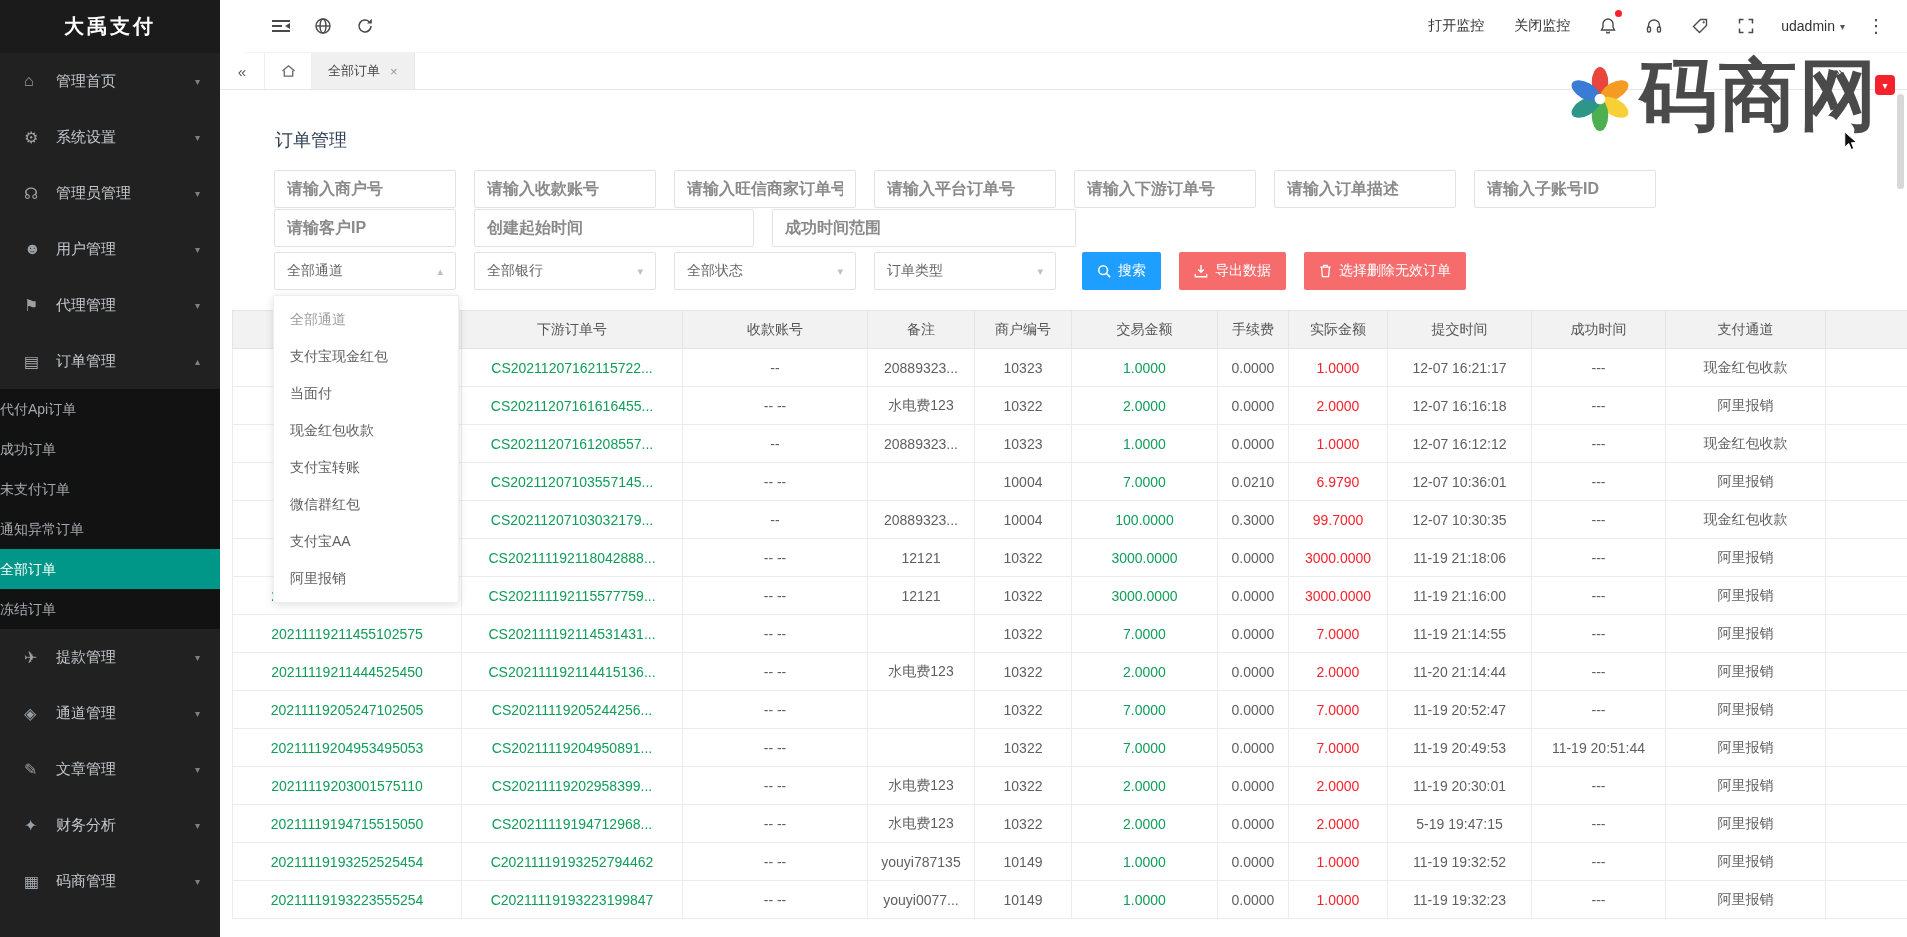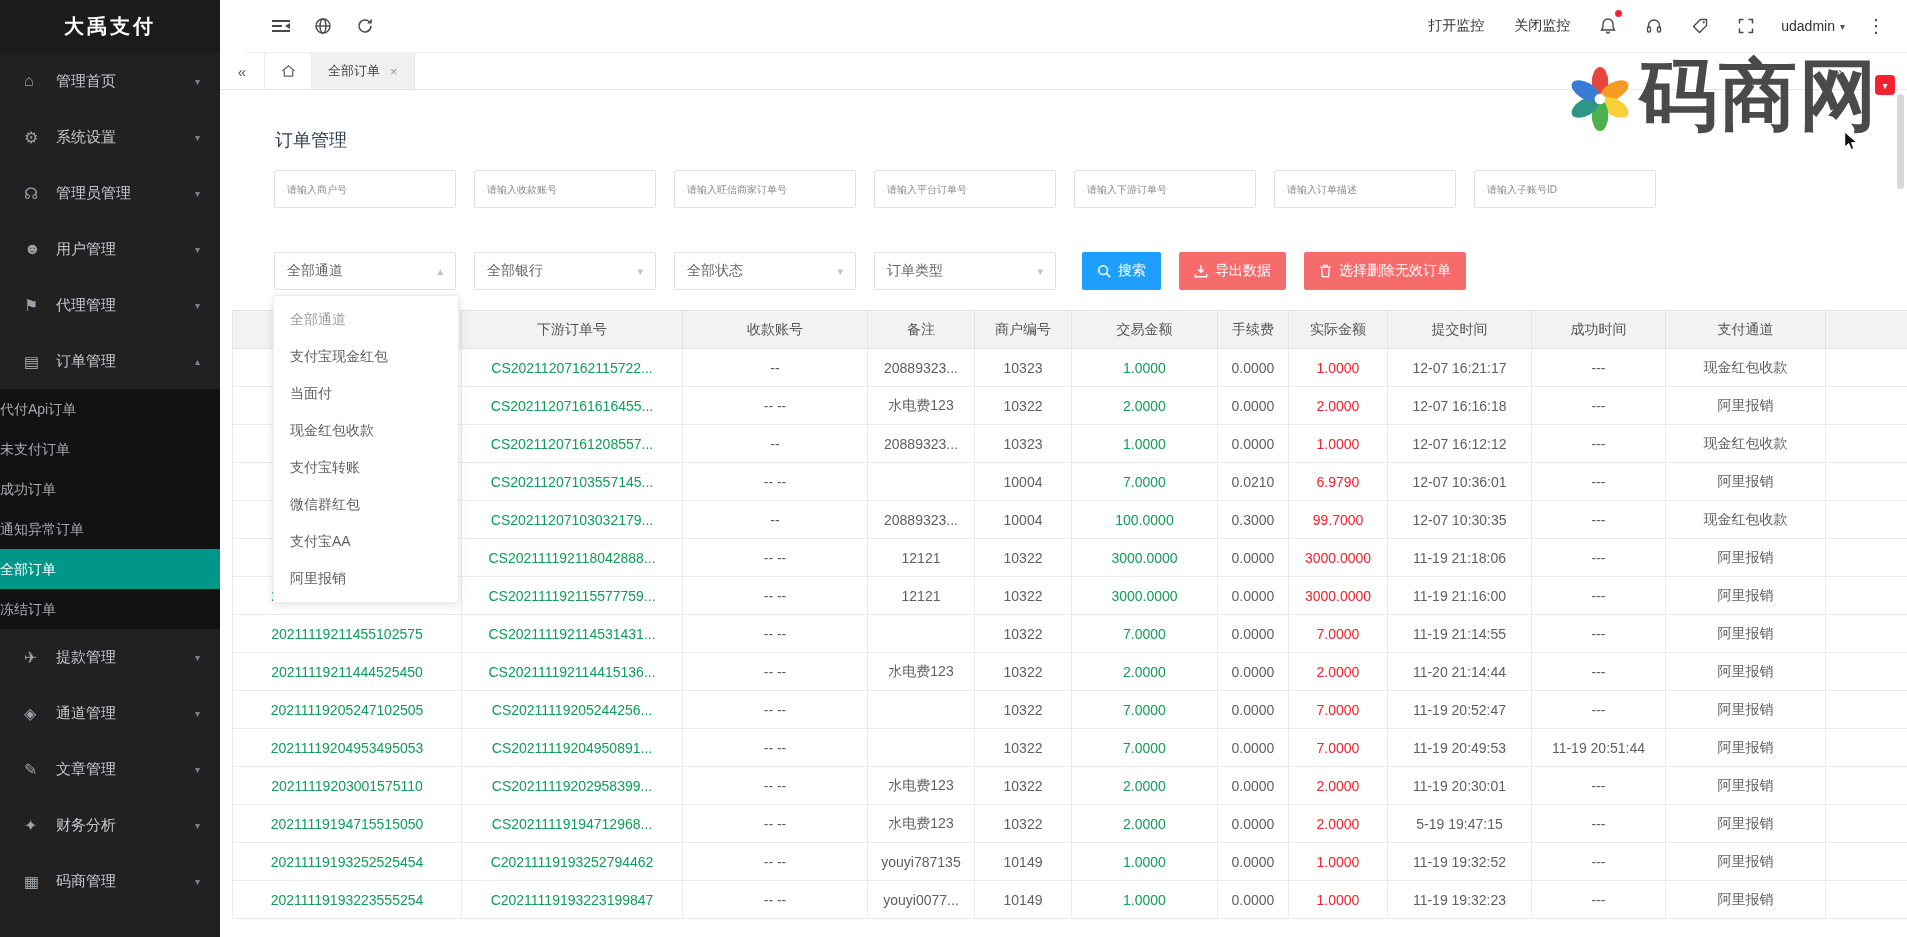--- a/index.html
+++ b/index.html
@@ -56,22 +56,22 @@
                 display:flex; align-items:center; justify-content:center; cursor:pointer; }
 
   .content { flex:1; position:relative; background:#fff; overflow:hidden; }
 
   .page-title { position:absolute; left:55px; top:38px; font-size:18px; color:#2f4056;
                 font-weight:500; }
 
   .frow { position:absolute; left:54px; display:flex; gap:18px; align-items:center; }
   #row1 { top:80px; } #row2 { top:119px; } #row3 { top:162px; }
   .f-input { width:182px; height:38px; border:1px solid #e2e2e2; border-radius:2px;
-             padding:0 12px; font-size:10px; color:#4c1d95; background:#fff; outline:none;
-             font-family:inherit; }
+             padding:0 12px; font-size:16px; color:#4c1d95; background:#fff; outline:none;
+             font-family:inherit;font-weight:bold; }
   .f-input::placeholder { color:#8a8a8a; opacity:1; }
   .f-select { width:182px; height:38px; border:1px solid #e2e2e2; border-radius:2px;
               display:flex; align-items:center; padding:0 12px; color:#666; background:#fff;
               cursor:pointer; }
   .sel-caret { margin-left:auto; color:#bfbfbf; font-size:11px; }
   .btn { height:38px; border:none; border-radius:2px; color:#fff; font-size:14px;
          display:flex; align-items:center; gap:7px; padding:0 15px; cursor:pointer;
          font-family:inherit; white-space:nowrap; }
   .btn-search { background:#1e9fff; margin-left:8px; }
   .btn-pink   { background:#f66c6c; }
@@ -134,22 +134,22 @@
           <span class="si-label">代理管理</span>
           <span class="si-caret">▾</span>
         </div>
         <div class="side-item">
           <span class="si-icon">▤</span>
           <span class="si-label">订单管理</span>
           <span class="si-caret">▴</span>
         </div>
         <div class="side-sub">
           <div class="side-subitem">代付Api订单</div>
+          <div class="side-subitem">成功订单</div>
           <div class="side-subitem">未支付订单</div>
-          <div class="side-subitem">成功订单</div>
           <div class="side-subitem">通知异常订单</div>
           <div class="side-subitem active">全部订单</div>
           <div class="side-subitem">冻结订单</div>
         </div>
         <div class="side-item">
           <span class="si-icon">✈</span>
           <span class="si-label">提款管理</span>
           <span class="si-caret">▾</span>
         </div>
         <div class="side-item">
@@ -256,20 +256,25 @@
       <div class="page-title">订单管理</div>
 
       <div class="frow" id="row1">
           <input class="f-input" placeholder="请输入商户号" style="">
           <input class="f-input" placeholder="请输入收款账号" style="">
           <input class="f-input" placeholder="请输入旺信商家订单号" style="">
           <input class="f-input" placeholder="请输入平台订单号" style="">
           <input class="f-input" placeholder="请输入下游订单号" style="">
           <input class="f-input" placeholder="请输入订单描述" style="">
           <input class="f-input" placeholder="请输入子账号ID" style="">
+        </div>
+      <div class="frow" id="row2">
+          <input class="f-input" placeholder="请输客户IP" style="width: 182px;">
+          <input class="f-input" placeholder="创建起始时间" style="width: 280px;">
+          <input class="f-input" placeholder="成功时间范围" style="width: 304px;">
         </div>
 
       <div class="frow" id="row3">
         <div id="selects" style="display:flex; gap:18px;">
             <div class="f-select">
               <span class="sel-text">全部通道</span>
               <span class="sel-caret">▴</span>
             </div>
             <div class="f-select">
               <span class="sel-text">全部银行</span>

